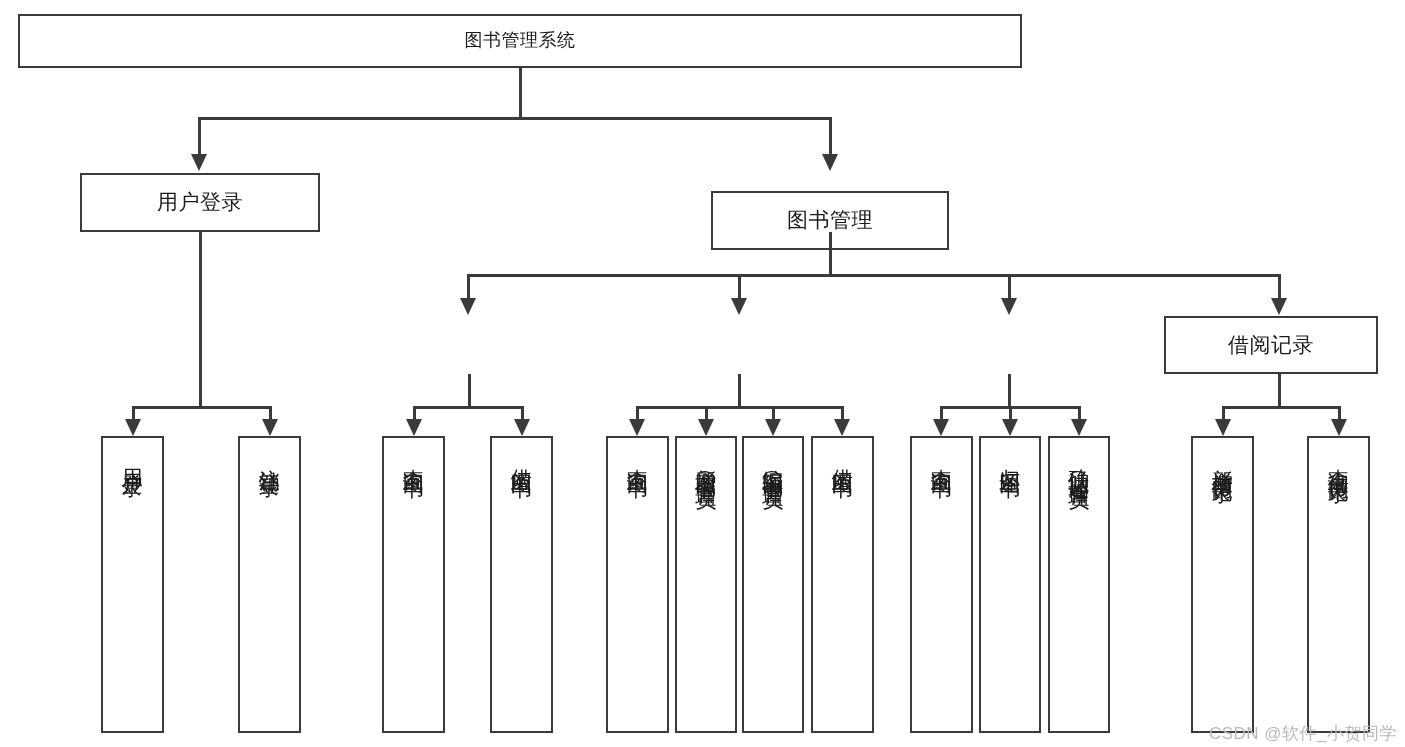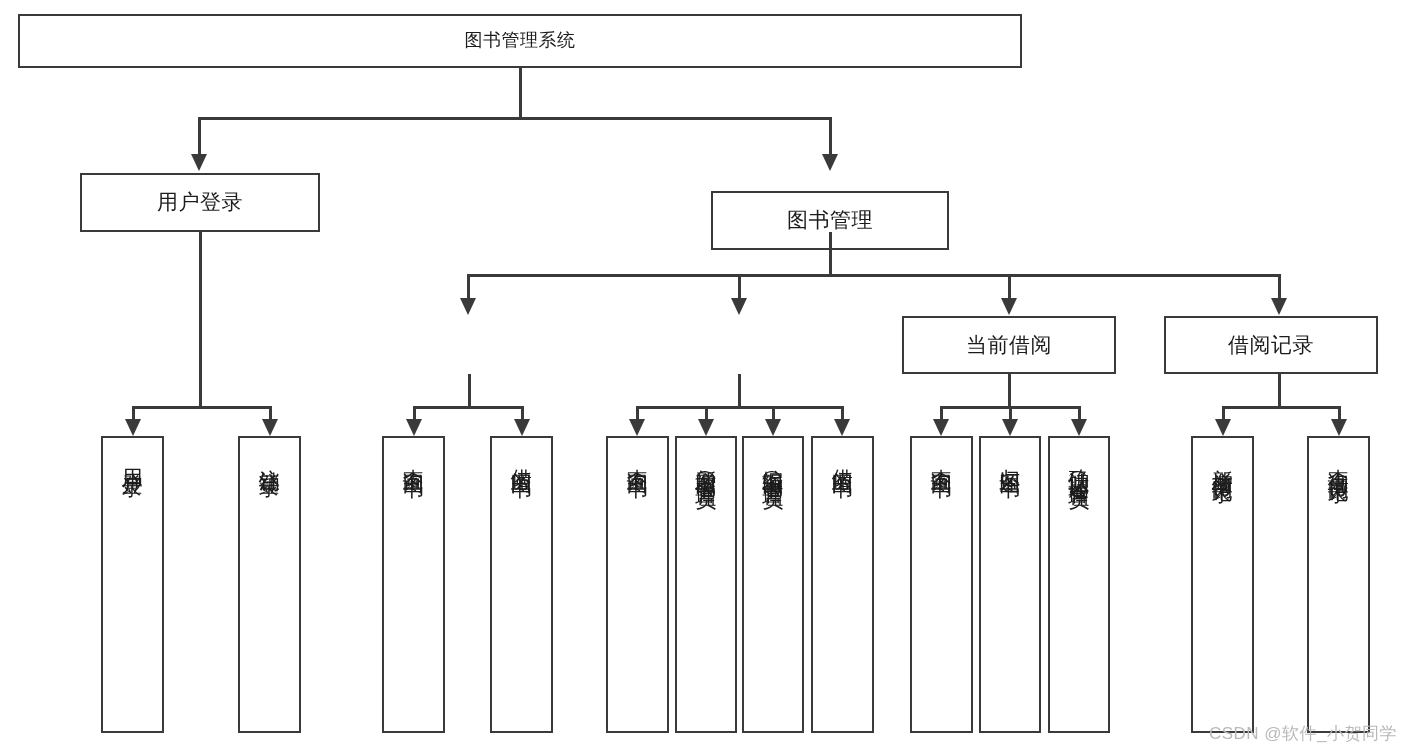--- a/index.html
+++ b/index.html
@@ -106,23 +106,20 @@
   <div class="ln h" style="left:467px;top:274px;width:814px;"></div>
   <div class="ln v" style="left:467px;top:274px;height:25px;"></div>
   <div class="arw" style="left:460px;top:298px;"></div>
   <div class="ln v" style="left:738px;top:274px;height:25px;"></div>
   <div class="arw" style="left:731px;top:298px;"></div>
   <div class="ln v" style="left:1008px;top:274px;height:25px;"></div>
   <div class="arw" style="left:1001px;top:298px;"></div>
   <div class="ln v" style="left:1278px;top:274px;height:25px;"></div>
   <div class="arw" style="left:1271px;top:298px;"></div>
 
-  <div class="node" style="left:902px;top:316px;width:214px;height:58px;">
-    <span class="lbl">当前借阅</span>
-  </div>
   <div class="node" style="left:1164px;top:316px;width:214px;height:58px;">
     <span class="lbl">借阅记录</span>
   </div>
 
   <div class="ln v" style="left:468px;top:374px;height:32px;"></div>
   <div class="ln h" style="left:413px;top:406px;width:111px;"></div>
   <div class="ln v" style="left:413px;top:406px;height:14px;"></div>
   <div class="arw" style="left:406px;top:419px;"></div>
   <div class="ln v" style="left:521px;top:406px;height:14px;"></div>
   <div class="arw" style="left:514px;top:419px;"></div>

